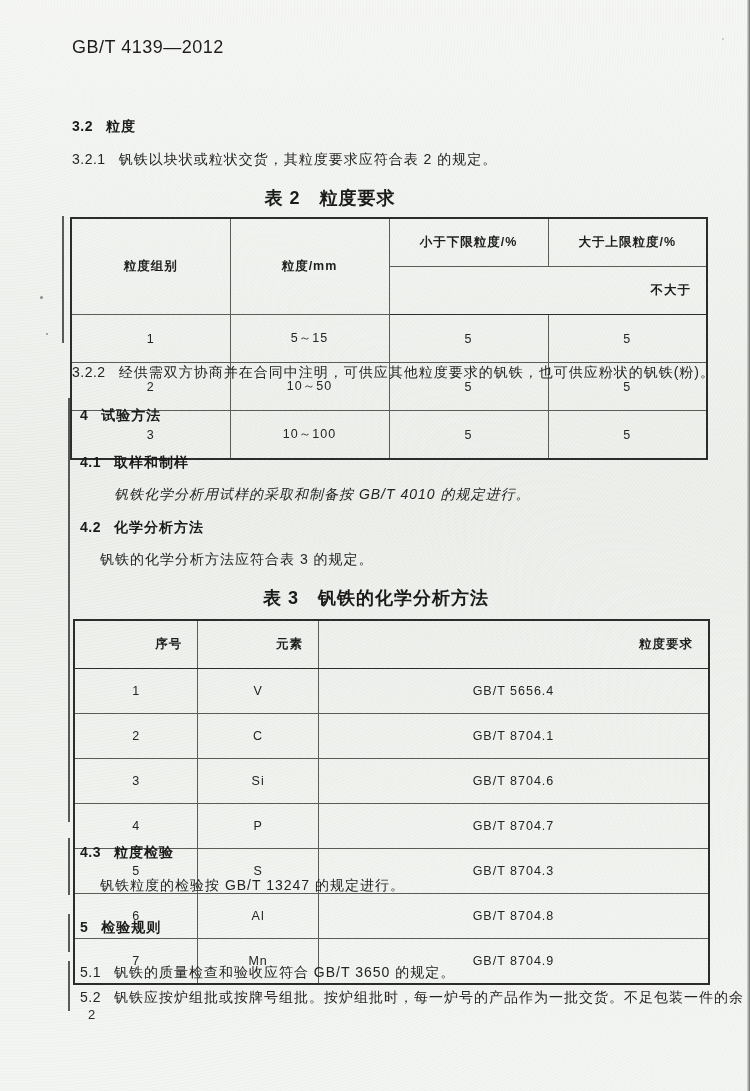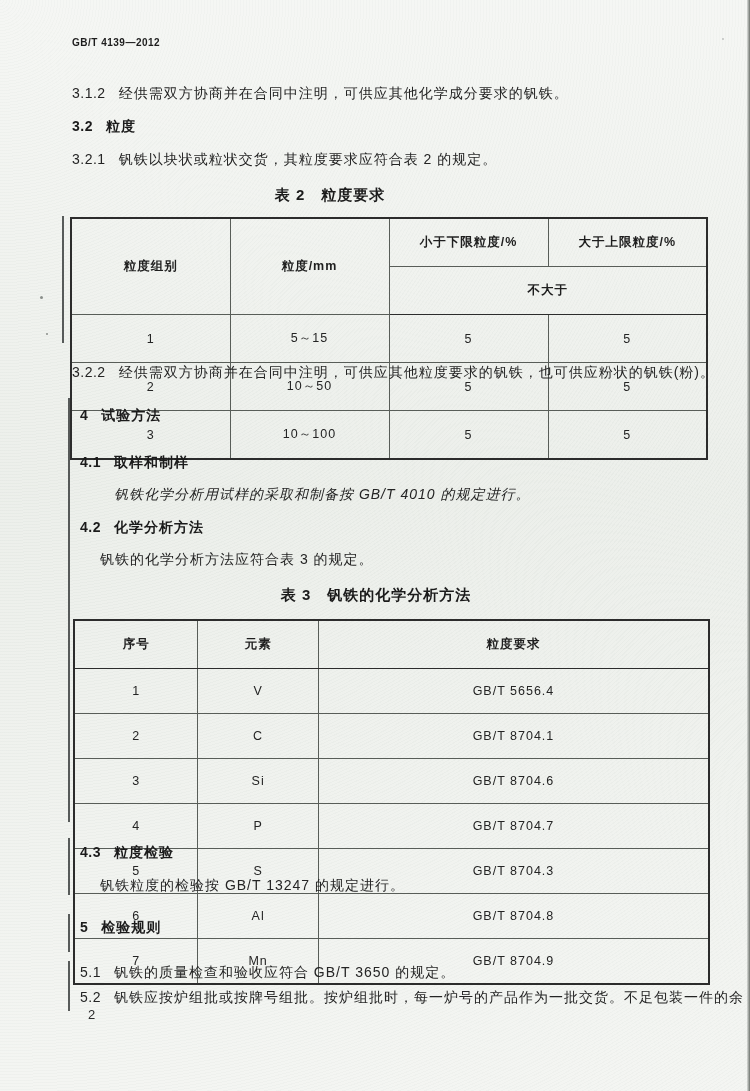--- a/index.html
+++ b/index.html
@@ -6,33 +6,33 @@
   body{background:#e9ebe7;font-family:"Liberation Sans","DejaVu Sans",sans-serif;}
   .page{
     position:relative;width:750px;height:1091px;overflow:hidden;
     background-color:#f0f2ee;
     background-image:
       linear-gradient(180deg, rgba(255,255,255,.35) 0%, rgba(210,218,210,.12) 45%, rgba(255,255,255,.25) 100%),
       repeating-radial-gradient(circle at 0 0, rgba(120,140,130,.05) 0 1px, transparent 1px 3px);
     color:#222;
   }
   .abs{position:absolute;}
-  .docnum{font-weight:bold;font-size:10px;letter-spacing:.5px;color:#1d1d1d;}
+  .docnum{font-weight:normal;font-size:18px;letter-spacing:.5px;color:#1d1d1d;}
   .para,.heading{font-size:14px;line-height:18px;letter-spacing:1px;white-space:nowrap;color:#242424;}
   .heading{font-weight:bold;color:#1b1b1b;}
   .num{display:inline-block;margin-right:13px;letter-spacing:.5px;}
-  .tbl-caption{font-weight:bold;font-size:15px;letter-spacing:1px;text-align:center;color:#1b1b1b;}
+  .tbl-caption{font-weight:bold;font-size:18px;letter-spacing:1px;text-align:center;color:#1b1b1b;}
   table.tbl{border-collapse:collapse;table-layout:fixed;font-size:12.5px;color:#242424;}
   table.tbl th,table.tbl td{
     border:1px solid #585d58;text-align:center;vertical-align:middle;
     padding:15px;letter-spacing:1px;font-weight:normal;overflow:hidden;white-space:nowrap;
   }
   table.tbl th{font-weight:bold;color:#1e1e1e;}
   table.tbl{border:2px solid #2c2c2c;}
-  table.tbl tr.outerb th, table.tbl tr.outerb td{border-bottom-color:#2c2c2c;}
+  table.tbl tr.outerb th, table.tbl tr.outerb td{border-bottom-color:#2c2c2c;text-align:right;}
   .mline{position:absolute;width:2px;background:#3c4040;opacity:.85;}
   .edge-right{position:absolute;top:0;right:0;width:3px;height:1091px;background:linear-gradient(to right, rgba(90,96,92,.15), #6d726d);}
   .speck{position:absolute;border-radius:50%;background:rgba(40,45,42,.5);}
   .pagenum{font-size:13px;letter-spacing:.5px;color:#2a2a2a;}
 </style>
 </head>
 <body>
 
 <div class="page">
 
@@ -41,23 +41,20 @@
   <div class="mline" style="left:68px;top:398px;height:424px;"></div>
   <div class="mline" style="left:68px;top:838px;height:57px;"></div>
   <div class="mline" style="left:68px;top:914px;height:38px;"></div>
   <div class="mline" style="left:68px;top:961px;height:50px;"></div>
   <div class="speck" style="left:40px;top:296px;width:3px;height:3px;"></div>
   <div class="speck" style="left:46px;top:333px;width:2px;height:2px;"></div>
   <div class="speck" style="left:722px;top:38px;width:2px;height:2px;opacity:.5;"></div>
 
   <div class="abs docnum" style="left:72px;top:37px;">GB/T 4139—2012</div>
 
-  <div class="abs para" style="left:72px;top:84px;">
-    <span class="num">3.1.2</span><span>经供需双方协商并在合同中注明，可供应其他化学成分要求的钒铁。</span>
-  </div>
 
   <div class="abs heading" style="left:72px;top:117px;">
     <span class="num">3.2</span><span>粒度</span>
   </div>
 
   <div class="abs para" style="left:72px;top:150px;">
     <span class="num">3.2.1</span><span>钒铁以块状或粒状交货，其粒度要求应符合表 2 的规定。</span>
   </div>
 
   <div class="abs tbl-caption" style="left:70px;top:186px;width:520px;">表 2　粒度要求</div>

